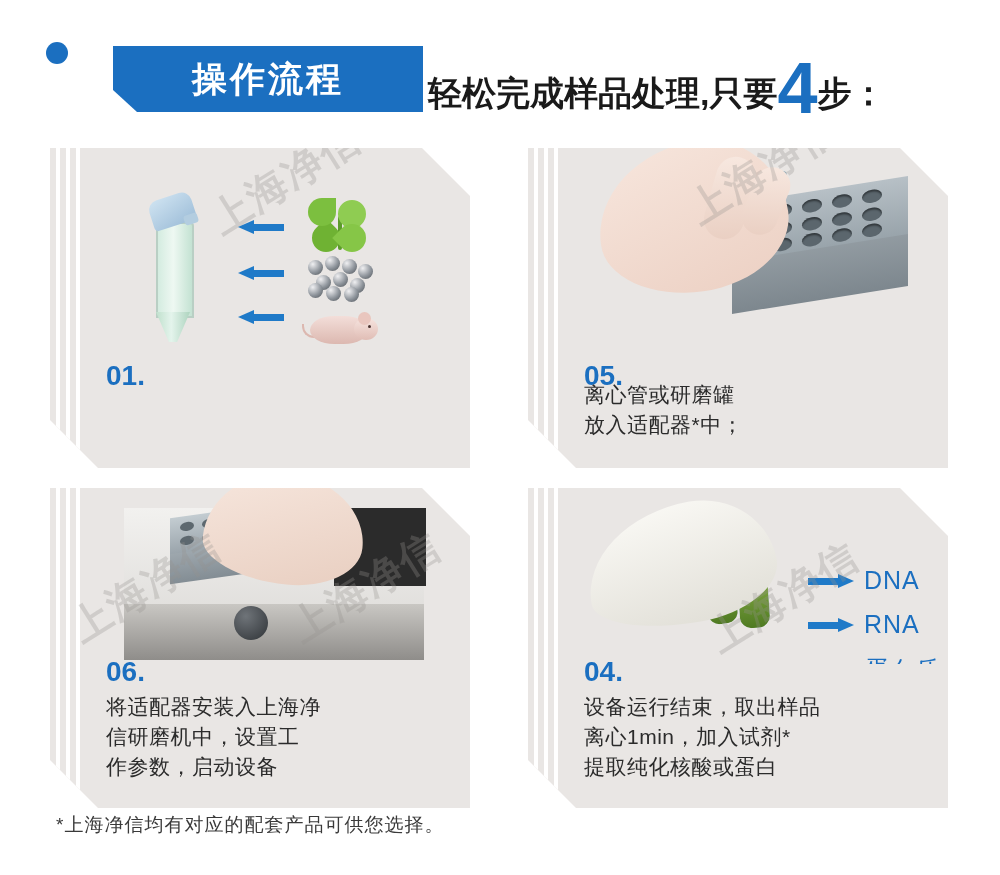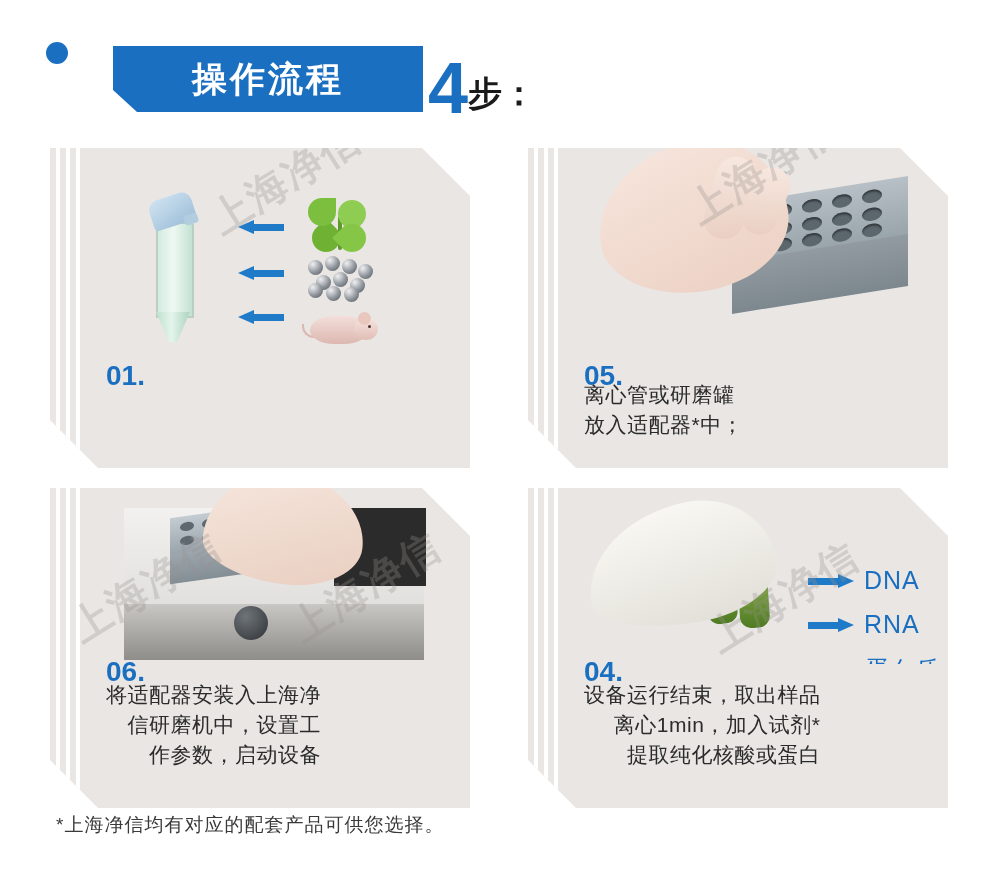--- a/index.html
+++ b/index.html
@@ -57,21 +57,21 @@
   .card-num{
     position:absolute;left:56px;font-size:28px;font-weight:bold;color:#1b6fc0;
   }
   .card-txt{
     position:absolute;left:56px;font-size:21px;color:#2b2b2b;line-height:1.42;
     white-space:pre-line;letter-spacing:0.5px;
   }
   .c1 .card-num,.c2 .card-num{top:212px;}
   .c1 .card-txt,.c2 .card-txt{top:232px;}
   .c3 .card-num,.c4 .card-num{top:168px;}
-  .c3 .card-txt,.c4 .card-txt{top:192px;text-align:right;}
+  .c3 .card-txt,.c4 .card-txt{top:204px;}
 
   
   .wm{
     position:absolute;color:rgba(255,255,255,0.82);
     font-size:40px;font-weight:bold;letter-spacing:2px;
     transform:rotate(-32deg);transform-origin:left top;
     white-space:nowrap;pointer-events:none;user-select:none;
   }
   .wm.grey{color:rgba(150,145,142,0.30);}
 
@@ -267,20 +267,21 @@
 <body>
 
 <div class="header">
   <div class="hdr-dot"></div>
 
   <div class="hdr-banner">
     <div class="hdr-banner-text">操作流程</div>
   </div>
 
   <div class="hdr-right">
+    <span class="t1">轻松完成样品处理,只要</span>
     <span class="big">4</span>
     <span class="t2">步：</span>
   </div>
 </div>
 
 <div class="card c1">
   <div class="stripes">
       <i></i>
       <i></i>
       <i></i>

